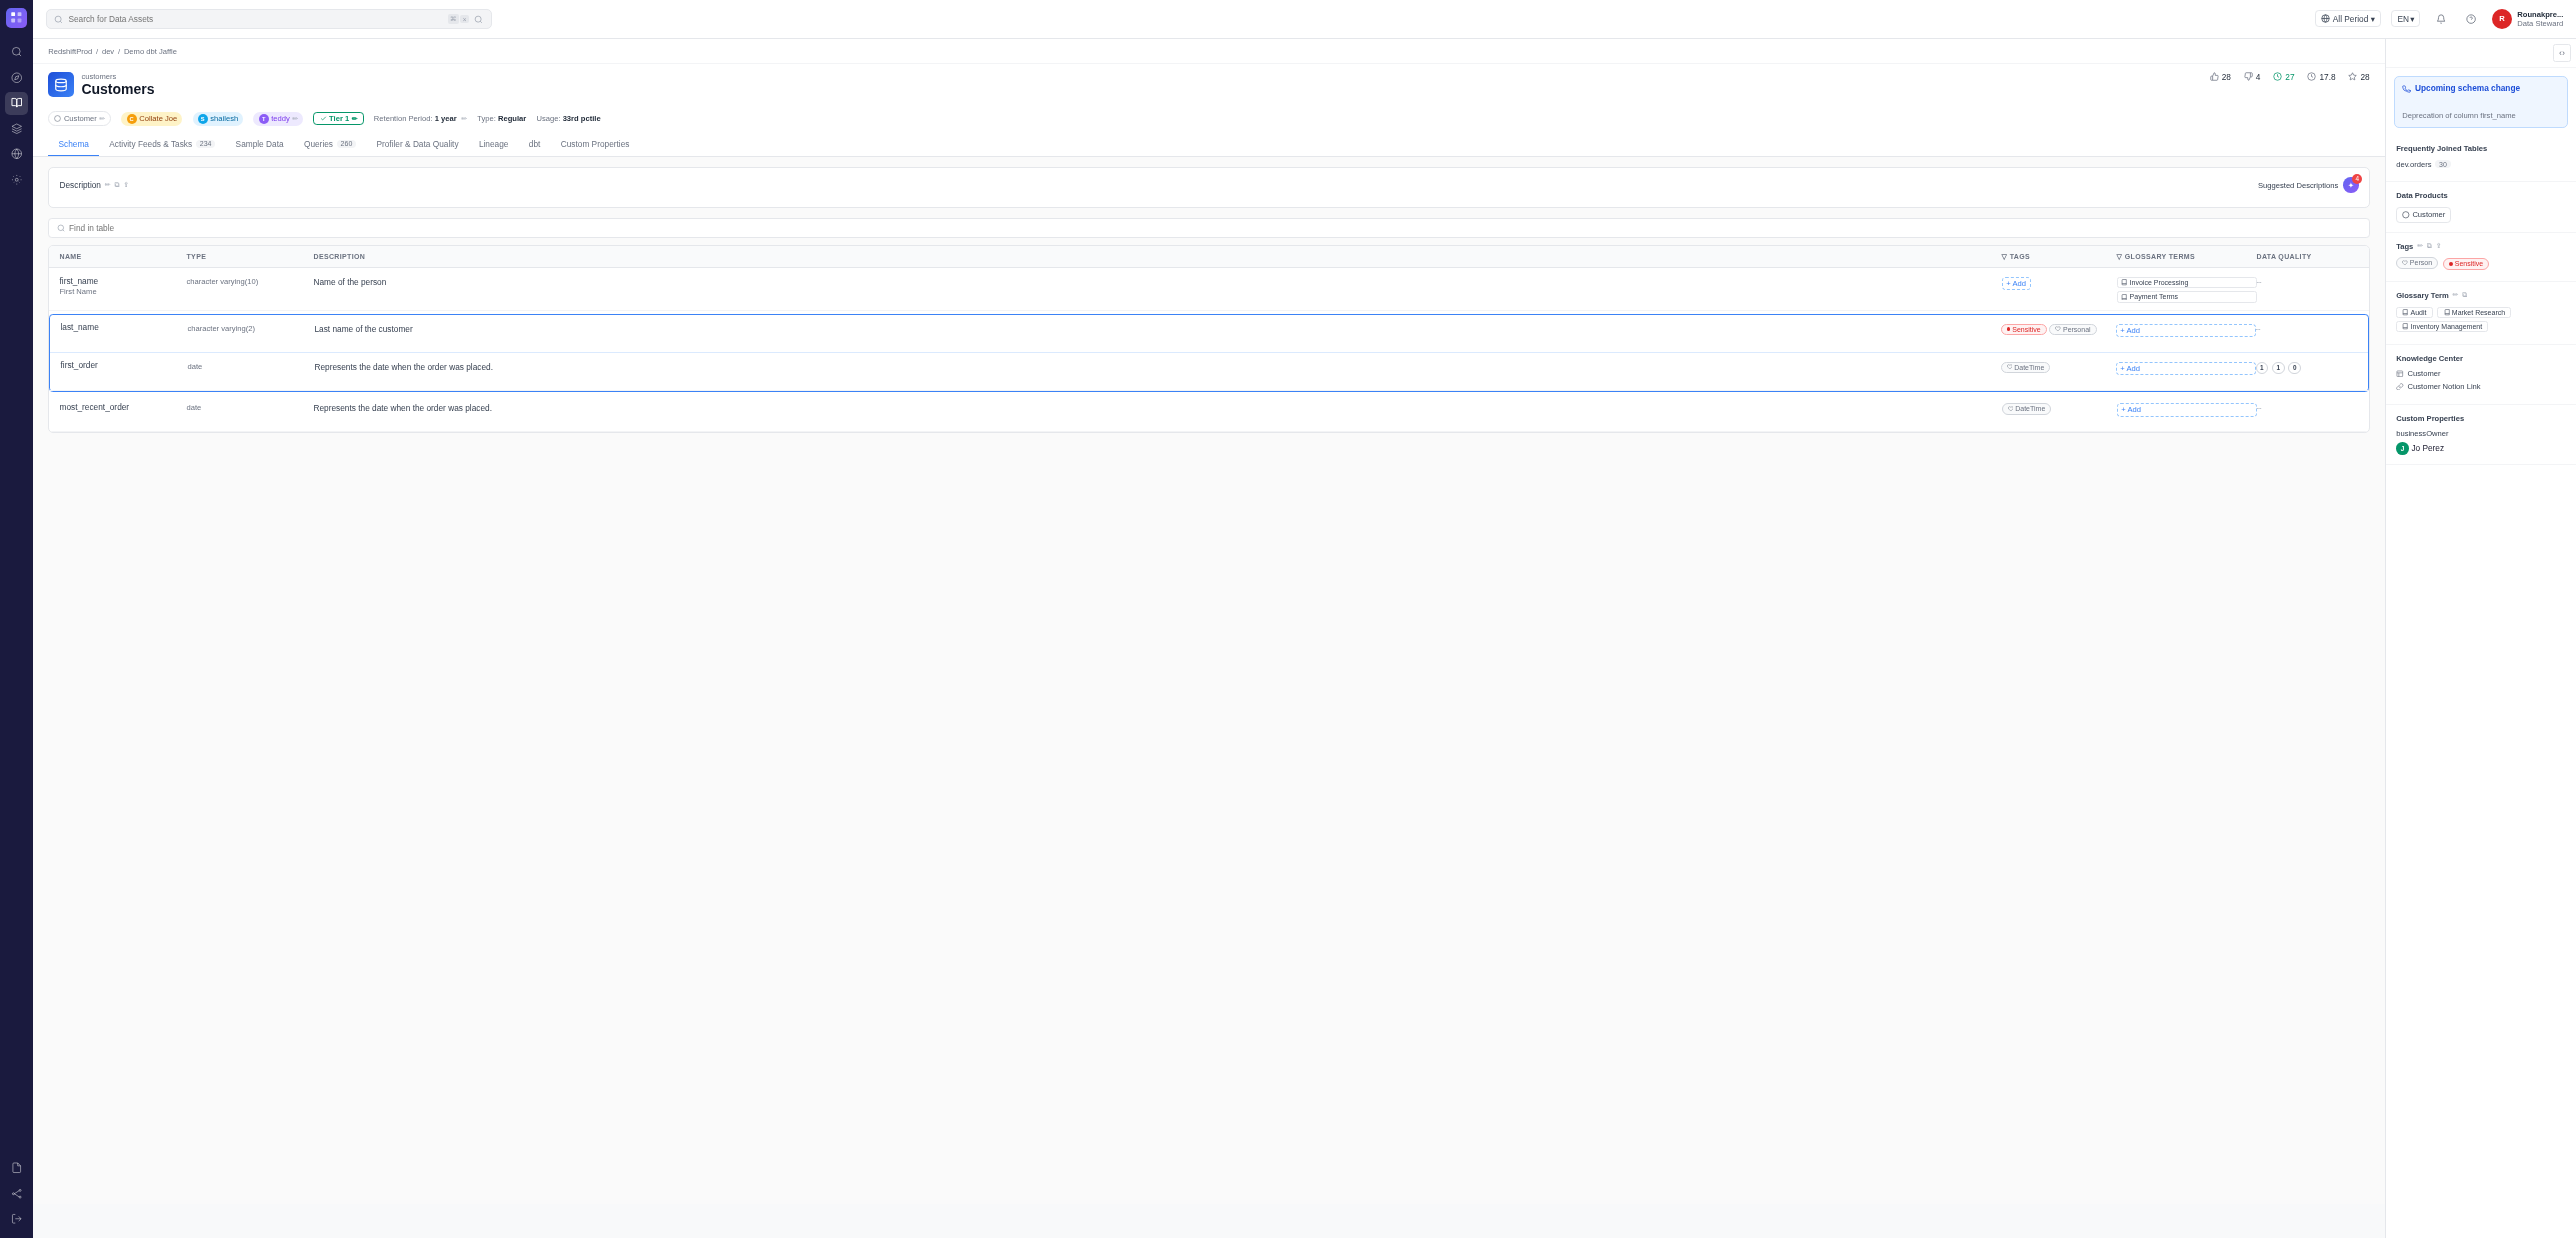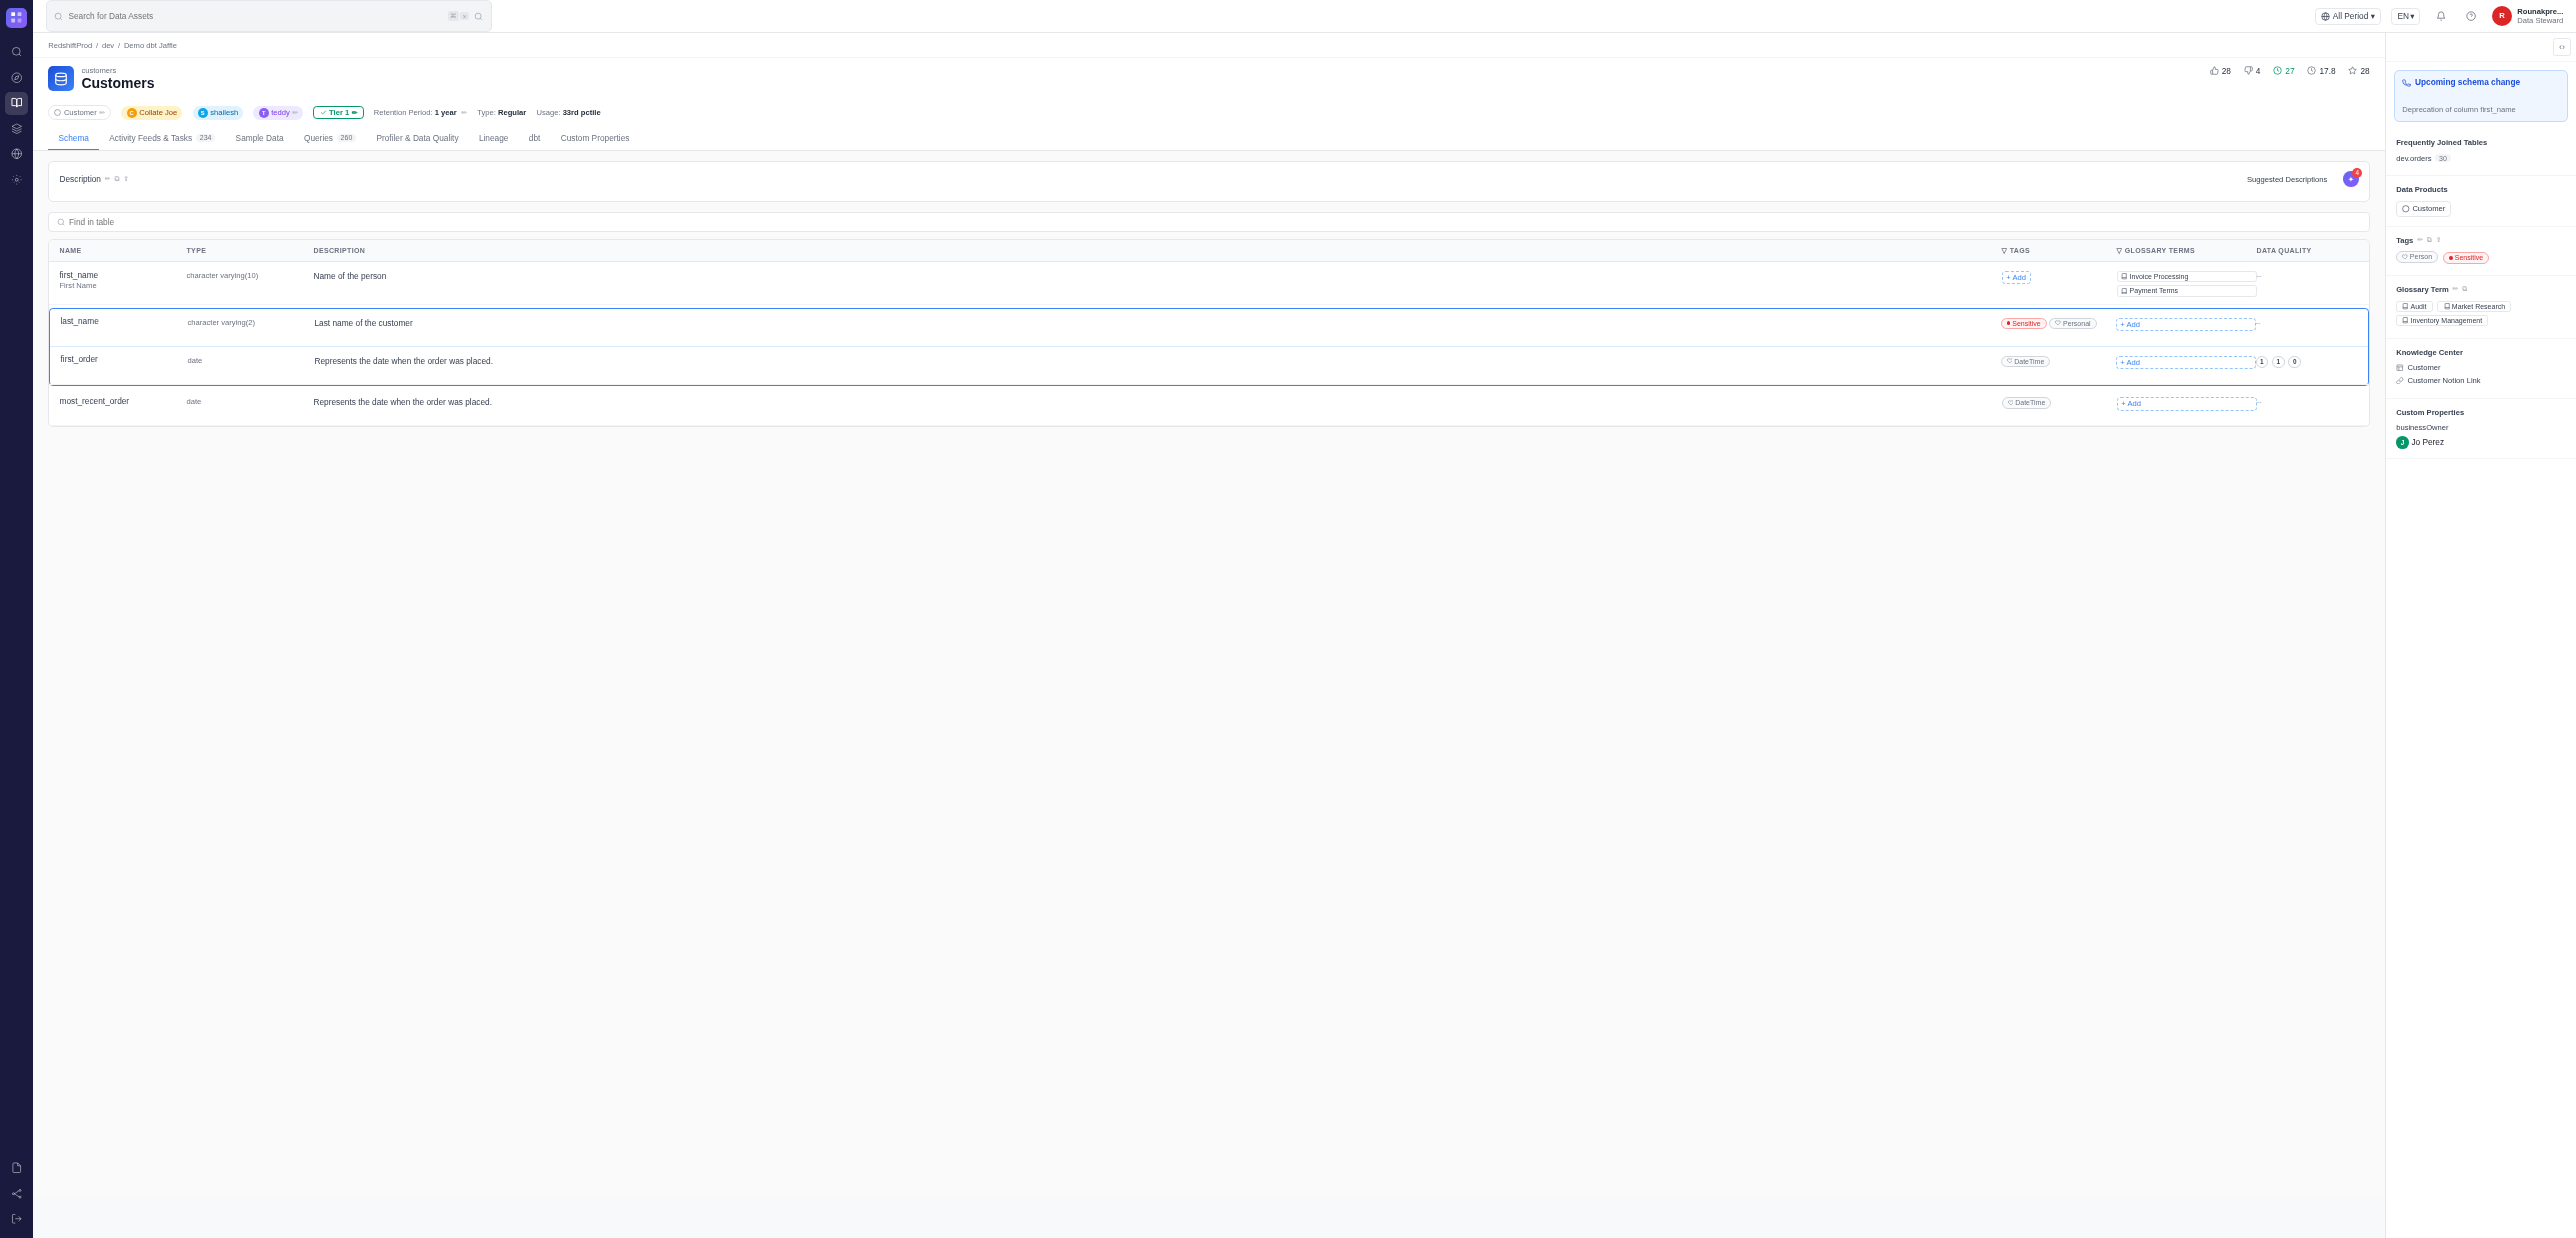--- a/index.html
+++ b/index.html
@@ -40,22 +40,23 @@
       display: flex;
       flex-direction: column;
       overflow: hidden;
     }
 
     
     .top-nav {
       background: white;
       border-bottom: 0.6px solid #e5e7eb;
       padding: 0 12.7px;
-      height: 33px;
-      display: flex;
+      height: 39px;
+      display: flex;
+      align-items: center;
       gap: 7.6px;
       flex-shrink: 0;
     }
     .search-bar {
       display: flex;
       align-items: center;
       background: #f3f4f6;
       border: 0.6px solid #e5e7eb;
       border-radius: 5.1px;
       padding: 3.8px 7.6px;
@@ -267,21 +268,21 @@
       font-weight: 500;
       color: #374151;
       display: flex; align-items: center; gap: 3.8px;
     }
     .description-text {
       font-size: 8.3px;
       color: #374151;
       line-height: 1.5;
     }
     .suggested-desc-btn {
-      display: flex; align-items: center; gap: 16px;
+      display: flex; align-items: center; gap: 5px;
       font-size: 7.6px; color: #374151;
       cursor: pointer;
       position: relative;
     }
     .badge-count {
       position: absolute;
       top: -3.8px; right: -3.8px;
       background: #ef4444;
       color: white;
       font-size: 6.4px;

